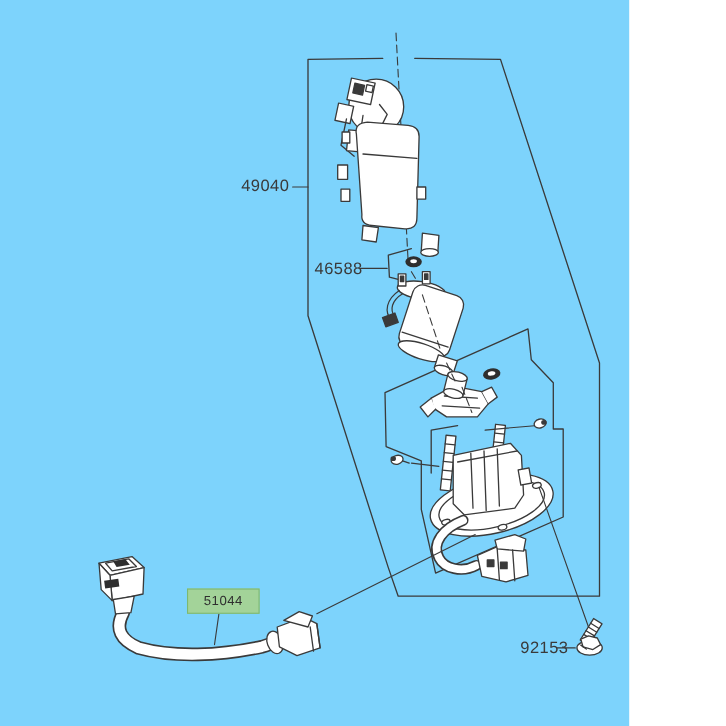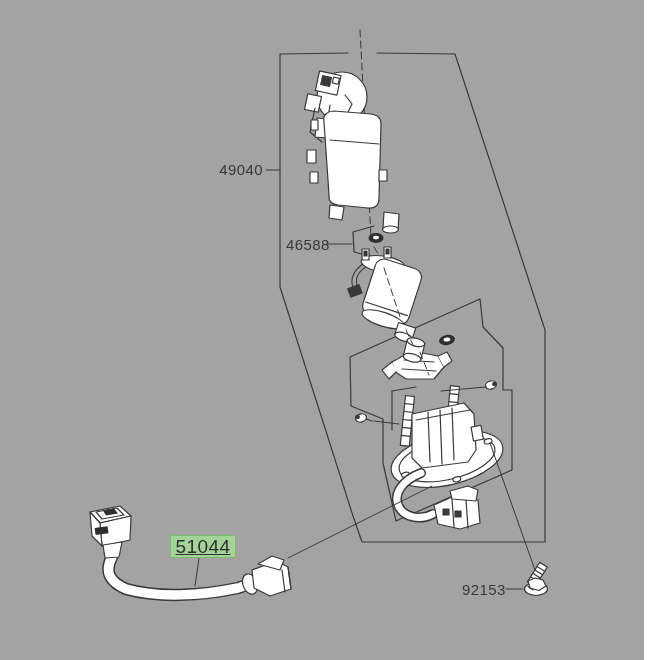--- a/index.html
+++ b/index.html
@@ -1,23 +1,23 @@
 <!DOCTYPE html>
 <html><head>
 <meta charset="utf-8">
 <style>
   html,body{margin:0;padding:0;background:#ffffff;}
-  #stage{position:relative;width:644px;height:660px;background:#a3a3a3;overflow:hidden;
+  #stage{position:relative;width:572px;height:660px;background:#7dd3fc;overflow:hidden;
          font-family:"Liberation Sans", sans-serif;}
   #diagram-svg{position:absolute;left:0;top:0;}
   .part-label{position:absolute;font-size:15px;color:#3a3a3a;letter-spacing:0.4px;
               white-space:nowrap;}
   .part-label.right{text-align:right;}
-  .part-badge{position:absolute;font-size:19px;text-align:center;
-              letter-spacing:0.4px;text-decoration:underline;}
+  .part-badge{position:absolute;font-size:12px;text-align:center;
+              letter-spacing:0.4px;}
 </style>
 </head>
 <body>
 
 <div id="stage">
 
 <svg id="diagram-svg" width="660" height="660" viewBox="0 0 660 660" fill="none" stroke="#3a3a3a" stroke-width="1.2" stroke-linejoin="round" stroke-linecap="round">
 
   <g>
     <path d="M348,53 L280,54 L280,287 L353,516 L362,542 L545,542 L545,330 L455,54 L377,53"></path>
@@ -209,14 +209,14 @@
     <path d="M528,586.5 L533,590"></path>
   </g>
 </svg>
 
   <div class="part-label right" style="left:205px;top:161px;width:58px;">49040</div>
 
   <div class="part-label" style="left:286px;top:236px;">46588</div>
 
   <div class="part-badge" id="badge-51044" style="left: 170px; top: 535px; width: 64px; height: 21px; line-height: 21px; background: rgb(163, 211, 153); border: 1px solid rgb(124, 184, 114); color: rgb(47, 47, 47);">51044</div>
 
-  <div class="part-label" style="left:462px;top:581px;">92153</div>
+  <div class="part-label" style="left:473px;top:581px;">92153</div>
 </div>
 
 </body></html>

